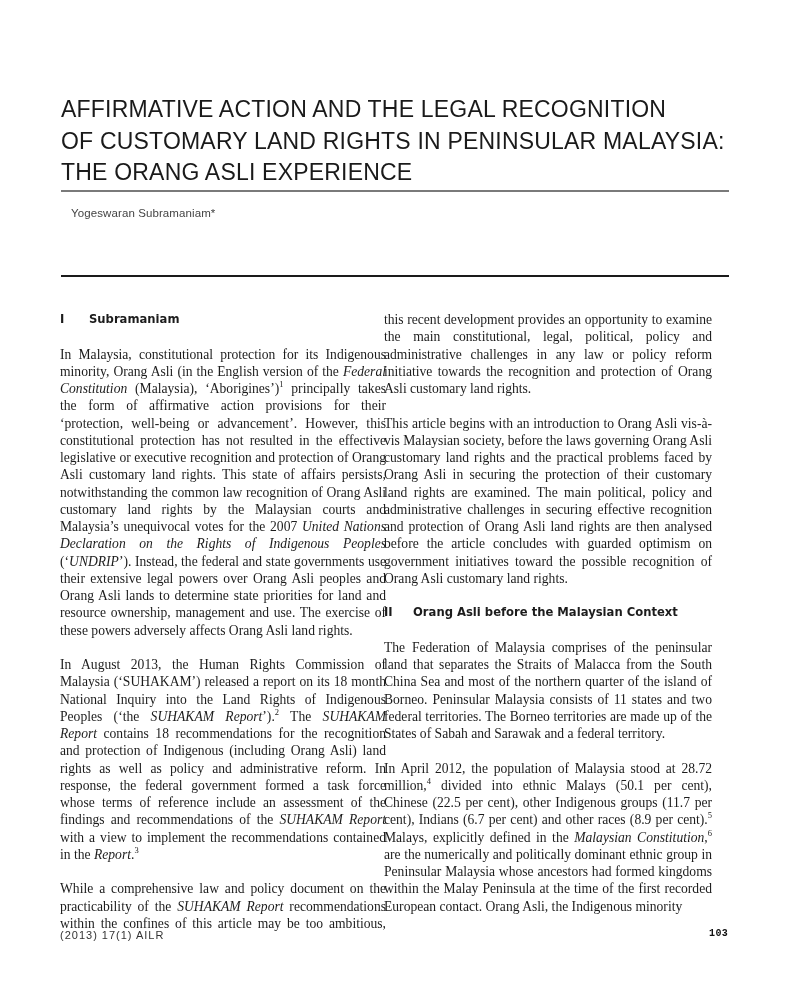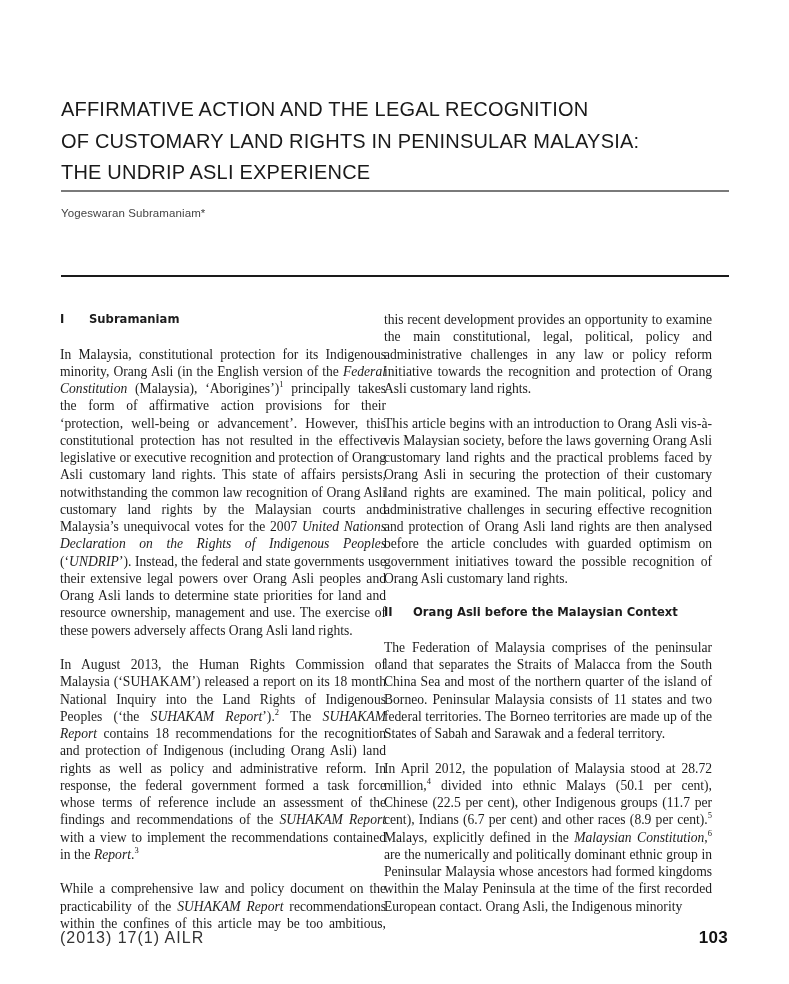--- a/index.html
+++ b/index.html
@@ -2,28 +2,28 @@
 <html><head>
   <meta charset="utf-8">
   <style>
     * { box-sizing: border-box; margin: 0; padding: 0; }
     html, body { width: 789px; height: 984px; background: #ffffff; overflow: hidden; }
     body { position: relative; color: #1a1a1a; font-family: "DejaVu Serif", serif; }
 
     .title {
       position: absolute; left: 61px; top: 94px; width: 680px;
       font-family: "Liberation Sans", sans-serif;
-      font-size: 20px; line-height: 31.5px; letter-spacing: 0.2px;
+      font-size: 23px; line-height: 31.5px; letter-spacing: 0.2px;
       color: #1a1a1a; font-weight: normal;
     }
     .title div { white-space: nowrap; }
 
     .rule-top { position: absolute; left: 61px; top: 190px; width: 668px; height: 2px; background: #7a7a7a; }
     .author {
-      position: absolute; left: 61px; top: 207px;
+      position: absolute; left: 71px; top: 207px;
       font-family: "Liberation Sans", sans-serif; font-size: 11.5px; color: #444;
       letter-spacing: 0.1px;
     }
     .rule-bottom { position: absolute; left: 61px; top: 275px; width: 668px; height: 2px; background: #1a1a1a; }
 
     .col { position: absolute; top: 311px; width: 326px;
       font-family: "Liberation Serif", serif; font-size: 13.6px; line-height: 17.25px;
       text-align: justify; hyphens: none; color: #1c1c1c; }
     .col-left { left: 60px; }
     .col-right { left: 384px; width: 328px; }
@@ -35,36 +35,36 @@
       font-family: "DejaVu Sans", sans-serif; font-weight: bold; font-size: 11.6px;
       line-height: 17.25px; margin-bottom: 17.25px; display: flex; text-align: left;
     }
     .heading .num { width: 29px; display: inline-block; }
 
     sup { font-size: 8.5px; line-height: 0; vertical-align: super; }
     i { font-style: italic; }
 
     .footer-left {
       position: absolute; left: 60px; top: 929px;
-      font-family: "Liberation Sans", sans-serif; font-size: 16px; color: #333;
+      font-family: "Liberation Sans", sans-serif; font-size: 11px; color: #333;
       letter-spacing: 1px;
     }
     .footer-right {
       position: absolute; right: 61px; top: 928px;
-      font-family: Liberation Sans, sans-serif; font-size: 17px; font-weight: bold; color: #111;
+      font-family: Liberation Mono, monospace; font-size: 10px; font-weight: bold; color: #111;
       letter-spacing: 0.3px;
     }
   </style>
 </head>
 <body>
 
 <div class="title">
   <div>AFFIRMATIVE ACTION AND THE LEGAL RECOGNITION</div>
   <div>OF CUSTOMARY LAND RIGHTS IN PENINSULAR MALAYSIA:</div>
-  <div>THE UNDRIP ASLI EXPERIENCE</div>
+  <div>THE ORANG ASLI EXPERIENCE</div>
 </div>
 
 <div class="rule-top"></div>
 <div class="author">Yogeswaran Subramaniam*</div>
 <div class="rule-bottom"></div>
 
 <div class="col col-left">
   <div class="heading">
     <span class="num">I</span>
     <span>Subramaniam</span>

